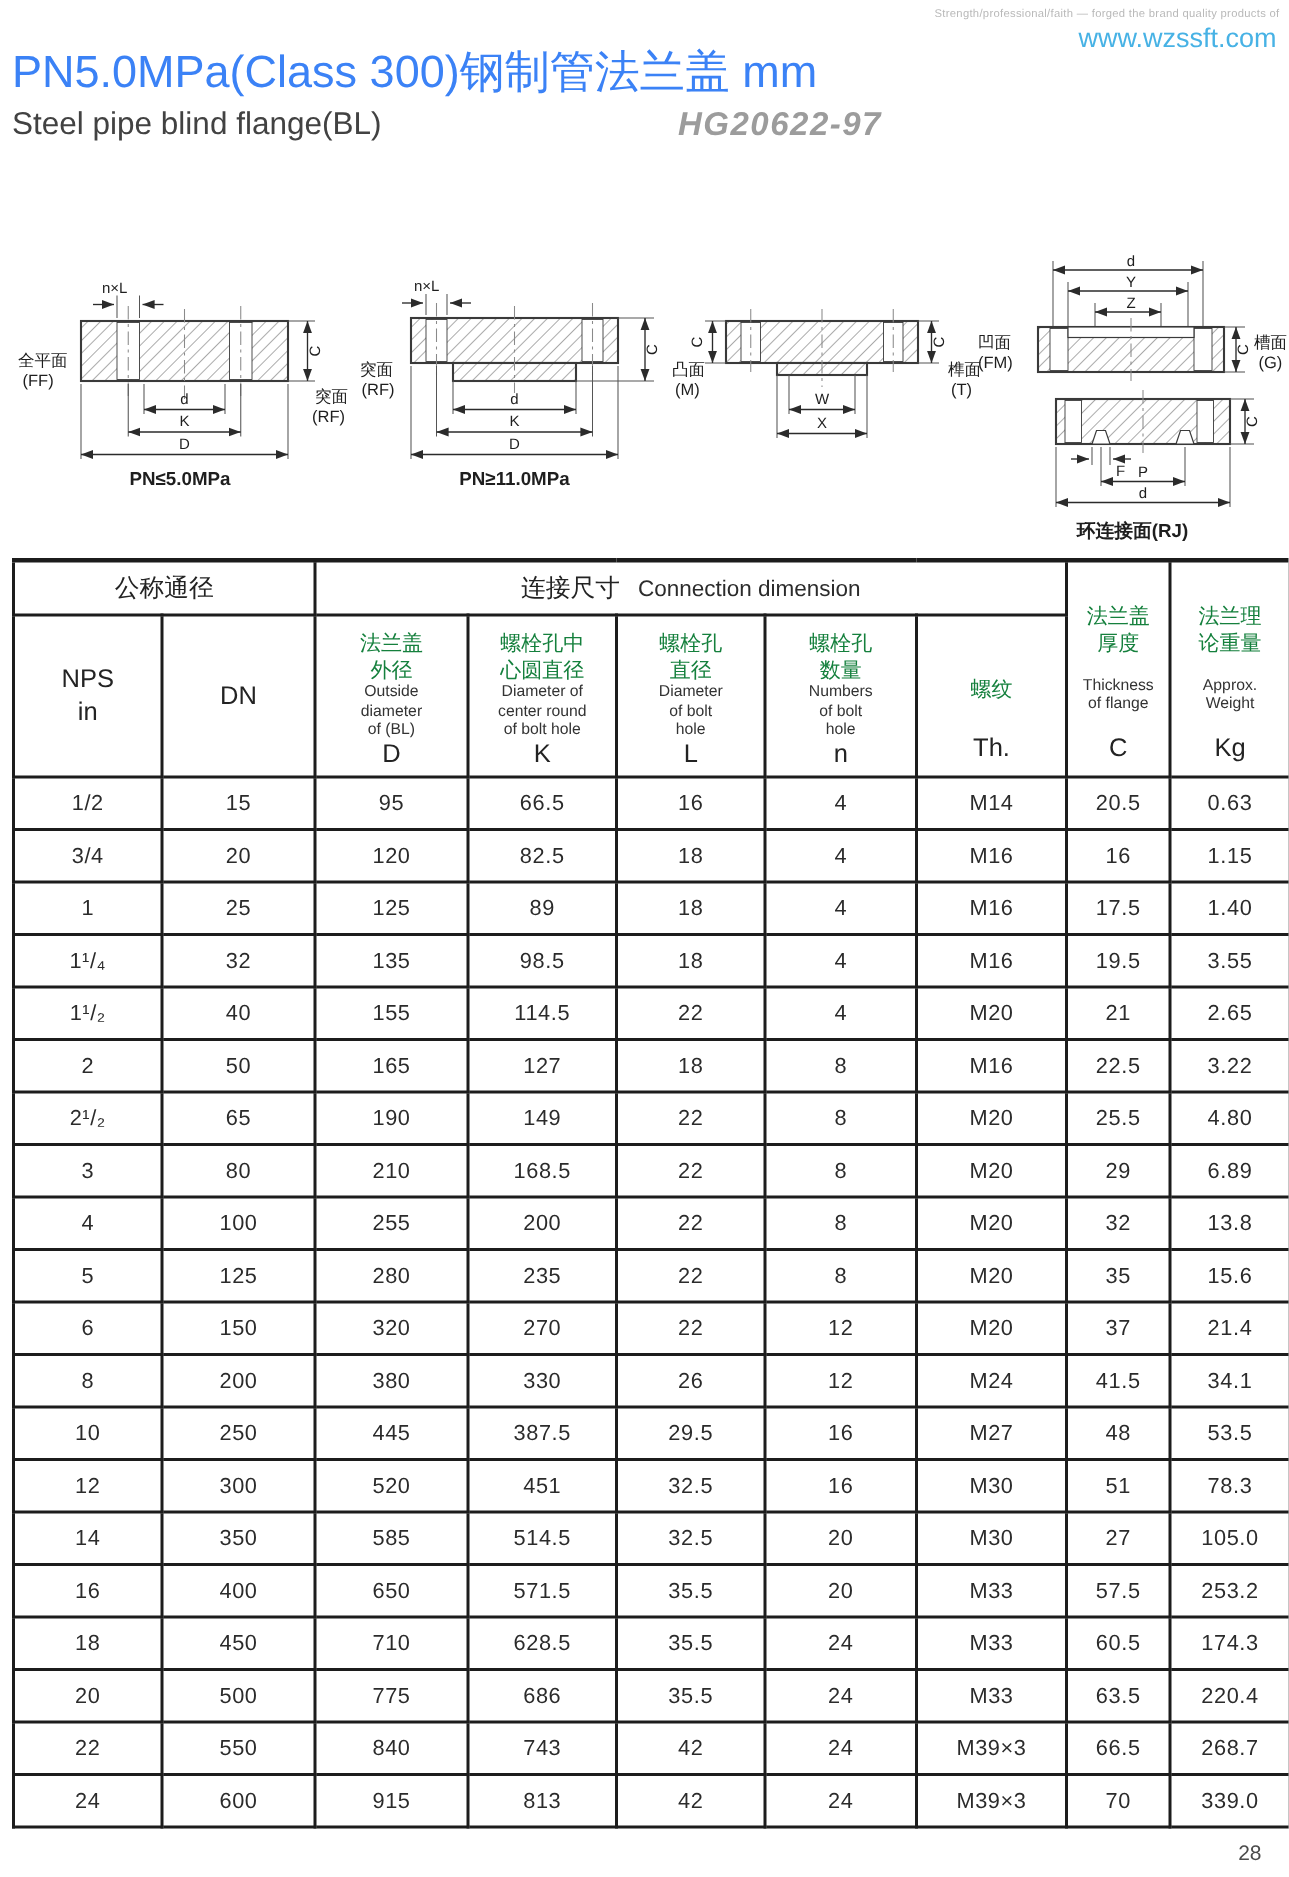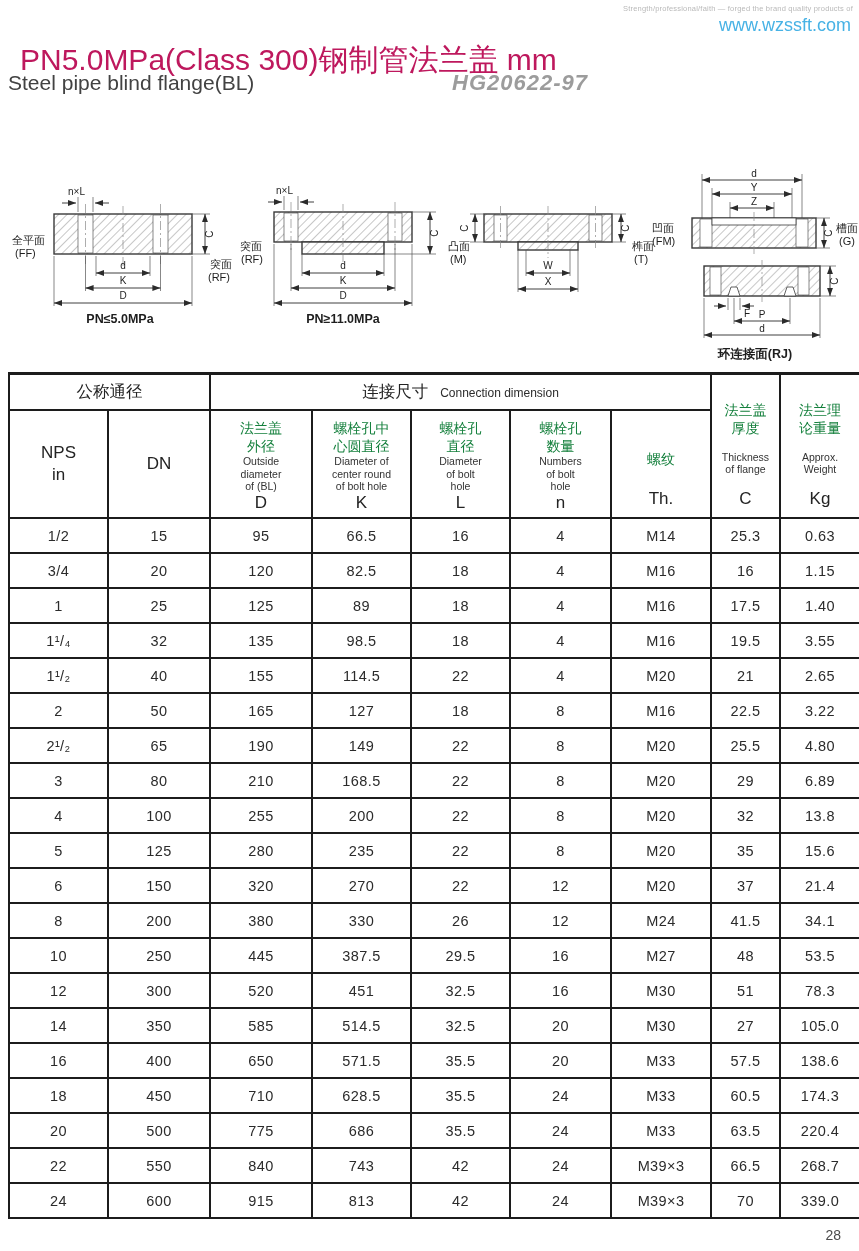--- a/index.html
+++ b/index.html
@@ -3,21 +3,21 @@
 <meta charset="utf-8">
 <style>
   * { box-sizing: border-box; }
   html,body { margin:0; padding:0; background:#ffffff; }
   body {
     width:859px; height:1251px; position:relative; overflow:hidden;
     font-family:"Liberation Sans","DejaVu Sans",sans-serif; color:#2e2e2e;
   }
   .tagline { position:absolute; top:4px; right:6px; font-size:7.5px; color:#b9b9b9; letter-spacing:.2px; }
   .website { position:absolute; top:15px; right:8px; font-size:18px; color:#47b2e5; }
-  .title   { position:absolute; top:28px; left:8px; margin:12px; font-size:30px; font-weight:400; color:#be185d; }
+  .title   { position:absolute; top:28px; left:8px; margin:0; font-size:30px; font-weight:400; color:#3b82f6; }
   .subtitle{ position:absolute; top:71px; left:8px; font-size:21px; font-weight:400; color:#424242; }
   .standard{ position:absolute; top:70px; left:452px; font-size:22px; font-weight:bold; font-style:italic; color:#9c9c9c; letter-spacing:1px; }
   .pageno  { position:absolute; right:18px; bottom:8px; font-size:14px; color:#4c4c4c; }
 
   
   .fig { position:absolute; }
   #fig1{ left:12px;  top:184px; }
   #fig2{ left:240px; top:184px; }
   #fig3{ left:448px; top:184px; }
   #fig4{ left:652px; top:166px; }
@@ -29,21 +29,21 @@
   .dim  { stroke:#2b2b2b; stroke-width:.9; }
   .dt   { font-size:10px; fill:#1e1e1e; }
   .cnlab{ font-size:11px; fill:#1e1e1e; }
   .cap  { font-size:12.5px; font-weight:bold; fill:#1e1e1e; }
 
   
   .spec { position:absolute; left:8px; top:372px; width:849px; border-collapse:collapse; table-layout:fixed; }
   .spec th, .spec td { border:2px solid #1c1c1c; padding:0; text-align:center; vertical-align:middle; font-weight:normal; }
   .spec { border-top:3px solid #1c1c1c; }
   .gh { height:36px; font-size:16.5px; color:#232323; }
-  .gh-en { font-size:12px; margin-left:12px; color:#2c2c2c; }
+  .gh-en { font-size:15px; margin-left:12px; color:#2c2c2c; }
   .rowb th { height:104px; }
   .hcell { display:flex; flex-direction:column; justify-content:space-between; align-items:center; height:104px; padding:7px 2px; }
   .hcell2{ display:flex; flex-direction:column; justify-content:space-between; align-items:center; height:142px; padding:26px 2px 8px; }
   .hcell-c{ display:flex; align-items:center; justify-content:center; height:104px; font-size:17px; white-space:pre-line; line-height:1.3; color:#232323; }
   .hc-cn { font-size:14px; white-space:pre-line; line-height:1.3; color:#15803d; }
   .hc-en { font-size:10.5px; white-space:pre-line; line-height:1.18; color:#333; }
   .hc-sym{ font-size:17px; color:#232323; }
   .sp { height:10px; }
   .spec tbody td { height:35px; font-size:14.5px; color:#2b2b2b; letter-spacing:.4px; }
 </style>
@@ -336,21 +336,21 @@
   <tbody>
 
   <tr>
       <td>1/2</td>
       <td>15</td>
       <td>95</td>
       <td>66.5</td>
       <td>16</td>
       <td>4</td>
       <td>M14</td>
-      <td>25.3</td>
+      <td>20.5</td>
       <td>0.63</td>
     </tr>
       <tr>
       <td>3/4</td>
       <td>20</td>
       <td>120</td>
       <td>82.5</td>
       <td>18</td>
       <td>4</td>
       <td>M16</td>
@@ -502,21 +502,21 @@
     </tr>
       <tr>
       <td>16</td>
       <td>400</td>
       <td>650</td>
       <td>571.5</td>
       <td>35.5</td>
       <td>20</td>
       <td>M33</td>
       <td>57.5</td>
-      <td>138.6</td>
+      <td>253.2</td>
     </tr>
       <tr>
       <td>18</td>
       <td>450</td>
       <td>710</td>
       <td>628.5</td>
       <td>35.5</td>
       <td>24</td>
       <td>M33</td>
       <td>60.5</td>

